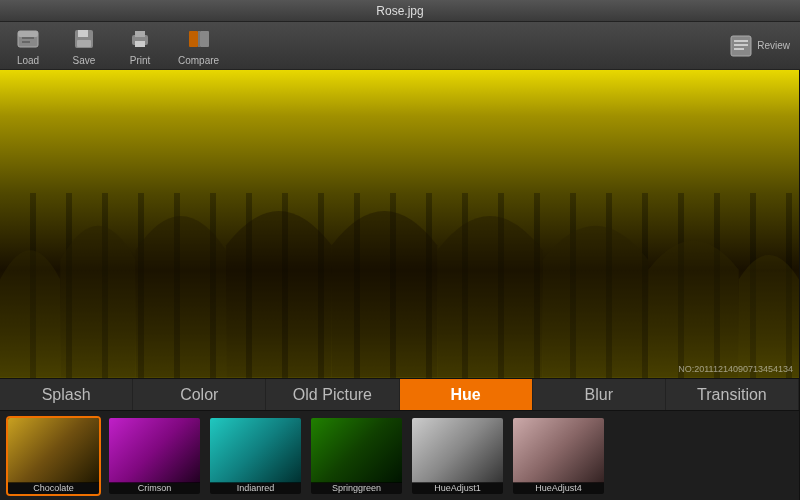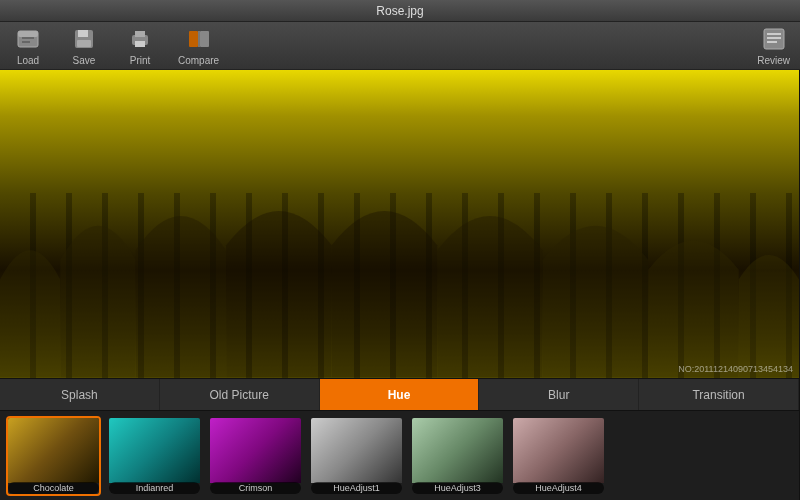--- a/index.html
+++ b/index.html
@@ -53,21 +53,21 @@
       justify-content: center;
       font-size: 18px;
     }
     .toolbar-label {
       font-size: 10px;
       color: #bbb;
     }
     .toolbar-spacer { flex: 1; }
     .toolbar-right-btn {
       display: flex;
-      flex-direction: column;
+      flex-direction: row;
       align-items: center;
       cursor: pointer;
       gap: 2px;
     }
 
     
     #main {
       display: flex;
       height: calc(500px - 22px - 48px);
     }
@@ -135,21 +135,21 @@
       display: flex;
       align-items: stretch;
       border-top: 1px solid #111;
     }
     .effect-tab {
       flex: 1;
       display: flex;
       align-items: center;
       justify-content: center;
       cursor: pointer;
-      font-size: 12px;
+      font-size: 16px;
       color: #bbb;
       border-right: 1px solid #222;
     }
     .effect-tab.active {
       background: #f07000;
       color: #fff;
       font-weight: bold;
     }
 
     
@@ -181,21 +181,20 @@
     }
     .thumb-label {
       position: absolute;
       bottom: 0;
       left: 0; right: 0;
       text-align: center;
       font-size: 9px;
       color: #ccc;
       background: rgba(0,0,0,0.6);
       padding: 1px 0;
-      border-radius: 6px;
     }
 
     
     .thumb-chocolate .thumb-img { background: linear-gradient(135deg, #c8a020, #705010, #201800); }
     .thumb-indianred .thumb-img { background: linear-gradient(135deg, #20c8c0, #108080, #003030); }
     .thumb-crimson .thumb-img { background: linear-gradient(135deg, #c020c8, #800880, #200020); }
     .thumb-springgreen .thumb-img { background: linear-gradient(135deg, #208000, #104000, #001400); }
     .thumb-hue1 .thumb-img { background: linear-gradient(135deg, #cccccc, #888, #333); }
     .thumb-hue2 .thumb-img { background: linear-gradient(135deg, #aaaacc, #666688, #222233); }
     .thumb-hue3 .thumb-img { background: linear-gradient(135deg, #aaccaa, #668866, #223322); }
@@ -286,54 +285,57 @@
         </svg>
       </div>
       <div id="image-watermark">NO:20111214090713454134</div>
     </div>
 
     <div id="effect-tabs">
       <div class="effect-tab">
         <span>Splash</span>
       </div>
       <div class="effect-tab">
+        <span>Color</span>
+      </div>
+      <div class="effect-tab">
         <span>Old Picture</span>
       </div>
       <div class="effect-tab active">
         <span>Hue</span>
       </div>
       <div class="effect-tab">
         <span>Blur</span>
       </div>
       <div class="effect-tab">
         <span>Transition</span>
       </div>
     </div>
 
     <div id="thumbnails">
       <div class="thumb-item thumb-chocolate selected">
         <div class="thumb-img"></div>
         <div class="thumb-label">Chocolate</div>
       </div>
+      <div class="thumb-item thumb-crimson">
+        <div class="thumb-img"></div>
+        <div class="thumb-label">Crimson</div>
+      </div>
       <div class="thumb-item thumb-indianred">
         <div class="thumb-img"></div>
         <div class="thumb-label">Indianred</div>
       </div>
-      <div class="thumb-item thumb-crimson">
-        <div class="thumb-img"></div>
-        <div class="thumb-label">Crimson</div>
+      <div class="thumb-item thumb-springgreen">
+        <div class="thumb-img"></div>
+        <div class="thumb-label">Springgreen</div>
       </div>
       <div class="thumb-item thumb-hue1">
         <div class="thumb-img"></div>
         <div class="thumb-label">HueAdjust1</div>
       </div>
-      <div class="thumb-item thumb-hue3">
-        <div class="thumb-img"></div>
-        <div class="thumb-label">HueAdjust3</div>
-      </div>
       <div class="thumb-item thumb-hue4">
         <div class="thumb-img"></div>
         <div class="thumb-label">HueAdjust4</div>
       </div>
     </div>
 
   </div>
 
 </div>
 

